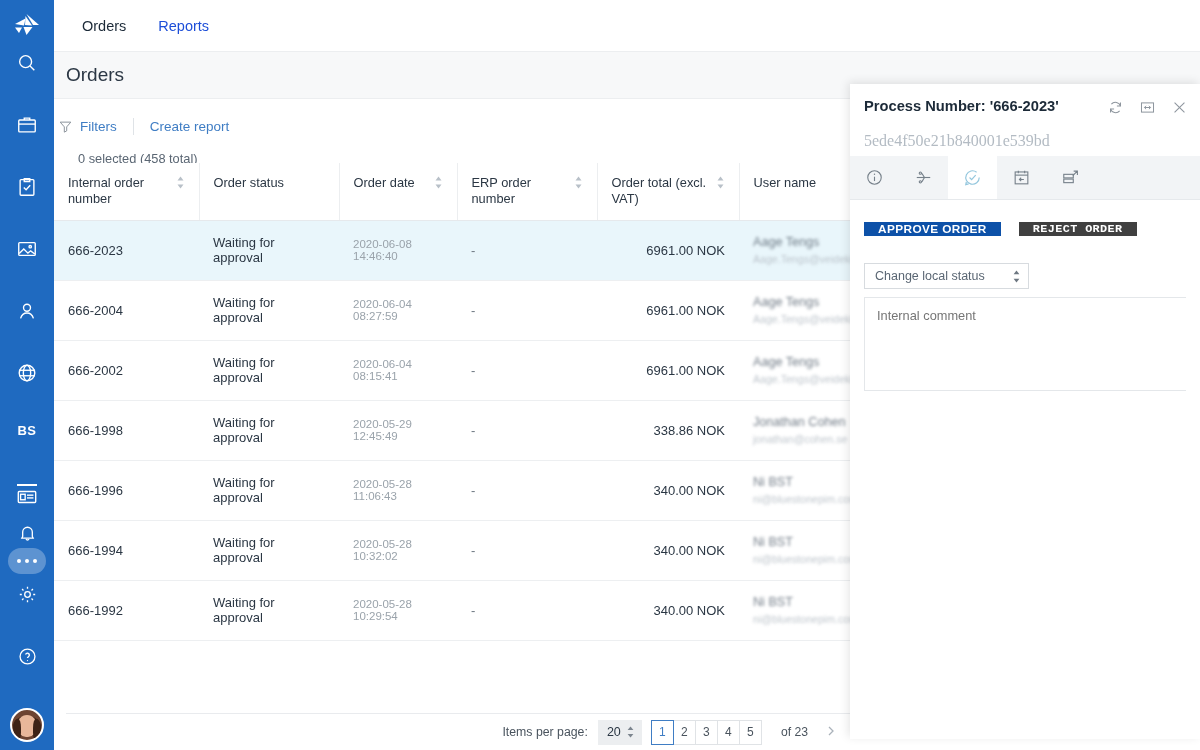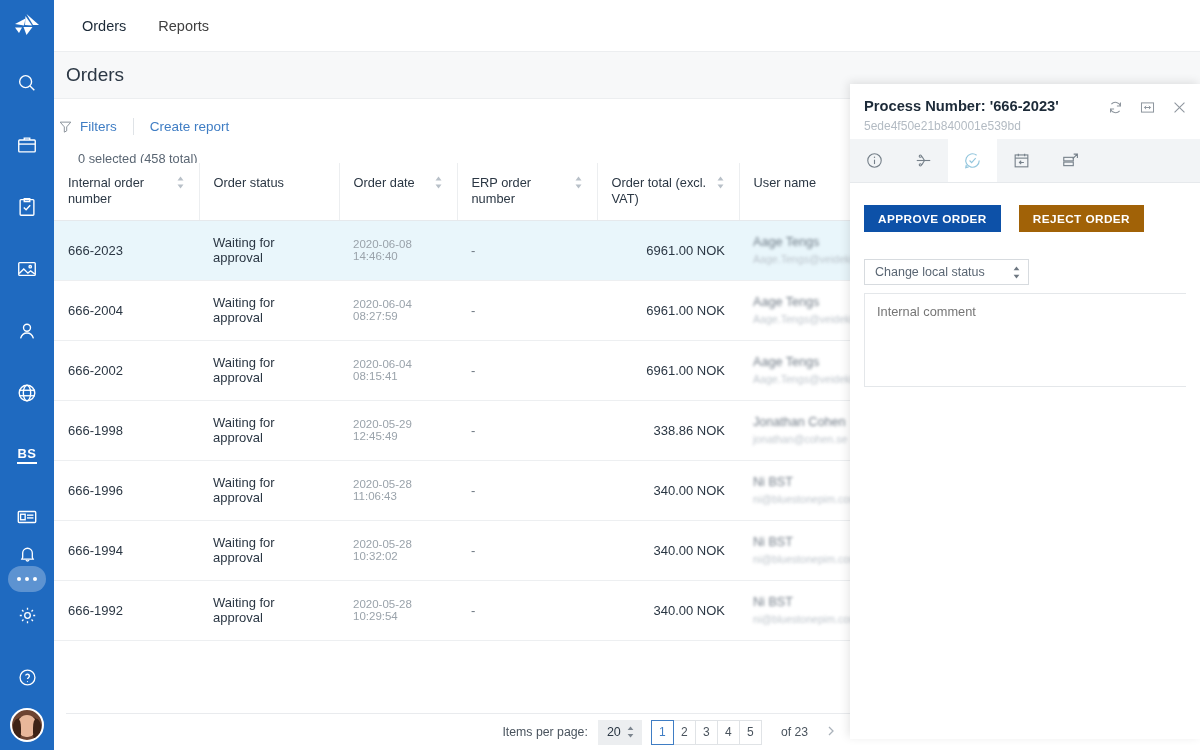--- a/index.html
+++ b/index.html
@@ -19,21 +19,21 @@
     flex: none;
     position: relative;
   }
   .logo-cell {
     width: 54px; height: 52px;
     display: flex; align-items: center; justify-content: center;
   }
   .side-icons { display: flex; flex-direction: column; align-items: center; width: 54px; }
   .side-item {
     width: 54px; height: 62px;
-    display: flex; align-items: center; justify-content: center;
+    display: flex; justify-content: center;
     color: #ffffff;
   }
   .side-item svg { display: block; }
   .bs-text {
     font-size: 13px; font-weight: bold; color: #fff; letter-spacing: .5px;
     border-bottom: 2px solid #fff; padding-bottom: 1px; line-height: 14px;
   }
   .more-pill {
     width: 38px; height: 26px; border-radius: 13px;
     background: rgba(255,255,255,.28);
@@ -60,21 +60,21 @@
   
   .main { flex: 1; height: 750px; position: relative; background:#fff; }
 
   .topnav {
     height: 52px; background: #ffffff;
     display: flex; align-items: center; gap: 0px;
     border-bottom: 1px solid #eceef0;
     padding-left: 12px;
   }
   .topnav a {
-    font-size: 14.5px; color: #404040; text-decoration: none;
+    font-size: 14.5px; color: #1d4ed8; text-decoration: none;
     padding: 0 16px; line-height: 52px;
   }
   .topnav a.active { color: #1c2a38; }
 
   .pagehead {
     height: 47px; background: #f7f8f9;
     border-bottom: 1px solid #eceef0;
     display: flex; align-items: center; padding-left: 12px;
   }
   .pagehead h1 { font-size: 19px; font-weight: normal; color: #2b3744; }
@@ -148,41 +148,41 @@
 
   
   .panel {
     position: absolute; right: 0; top: 84px; width: 350px; height: 655px;
     background: #fff;
     box-shadow: -2px -2px 9px rgba(0,0,0,.10);
     display: flex; flex-direction: column;
   }
   .panel-head { padding: 14px 14px 6px 14px; position: relative; }
   .panel-title { font-size: 14.7px; font-weight: bold; color: #1c2a38; }
-  .panel-sub { font-size: 12px; color: #b3bbc3; margin-top: 5px; }
+  .panel-sub { font-size: 16px; color: #b3bbc3; margin-top: 18px; font-family: Liberation Serif, serif; }
   .panel-acts { position: absolute; right: 10px; top: 12px; display: flex; gap: 10px; align-items:center; }
   .pa { width: 22px; height: 22px; display:flex; align-items:center; justify-content:center; color:#8d959d;}
   .tabstrip {
     display: flex; background: #f2f4f6; height: 44px; align-items: stretch;
     border-bottom: 1px solid #e6e9ec;
   }
   .ptab {
     width: 49px; display:flex; align-items:center; justify-content:center;
     color: #76808a;
   }
   .ptab.active { background: #ffffff; color: #93c6dd; }
   .panel-body { padding: 22px 14px 0 14px; flex: 1; }
   .btnrow { display: flex; gap: 18px; }
   .btn {
-    height: 27px; padding: 0 14px; border: none; color: #fff;
+    height: 14px; padding: 0 14px; border: none; color: #fff;
     font-size: 11.8px; font-weight: bold; letter-spacing: .4px;
     display: flex; align-items: center; justify-content: center; cursor: pointer;
   }
   .btn-approve { background: #0d51a8; }
-  .btn-reject { background: #a16207; }
+  .btn-reject { background: #404040; font-family: Liberation Mono, monospace; }
   .select-wrap {
     margin-top: 27px; width: 165px; height: 26px; border: 1px solid #d7dbdf;
     display: flex; align-items: center; justify-content: space-between;
     padding: 0 7px 0 10px; font-size: 12.5px; color: #5a6673; background:#fff;
   }
   .spin { display:flex; flex-direction:column; gap:2px; color:#6d7781;}
   .comment {
     margin-top: 8px; width: 100%; height: 94px;
     border: 1px solid #e4e7ea; border-right: none;
     padding: 10px 12px; font-size: 12.8px; color: #9aa3ab;

